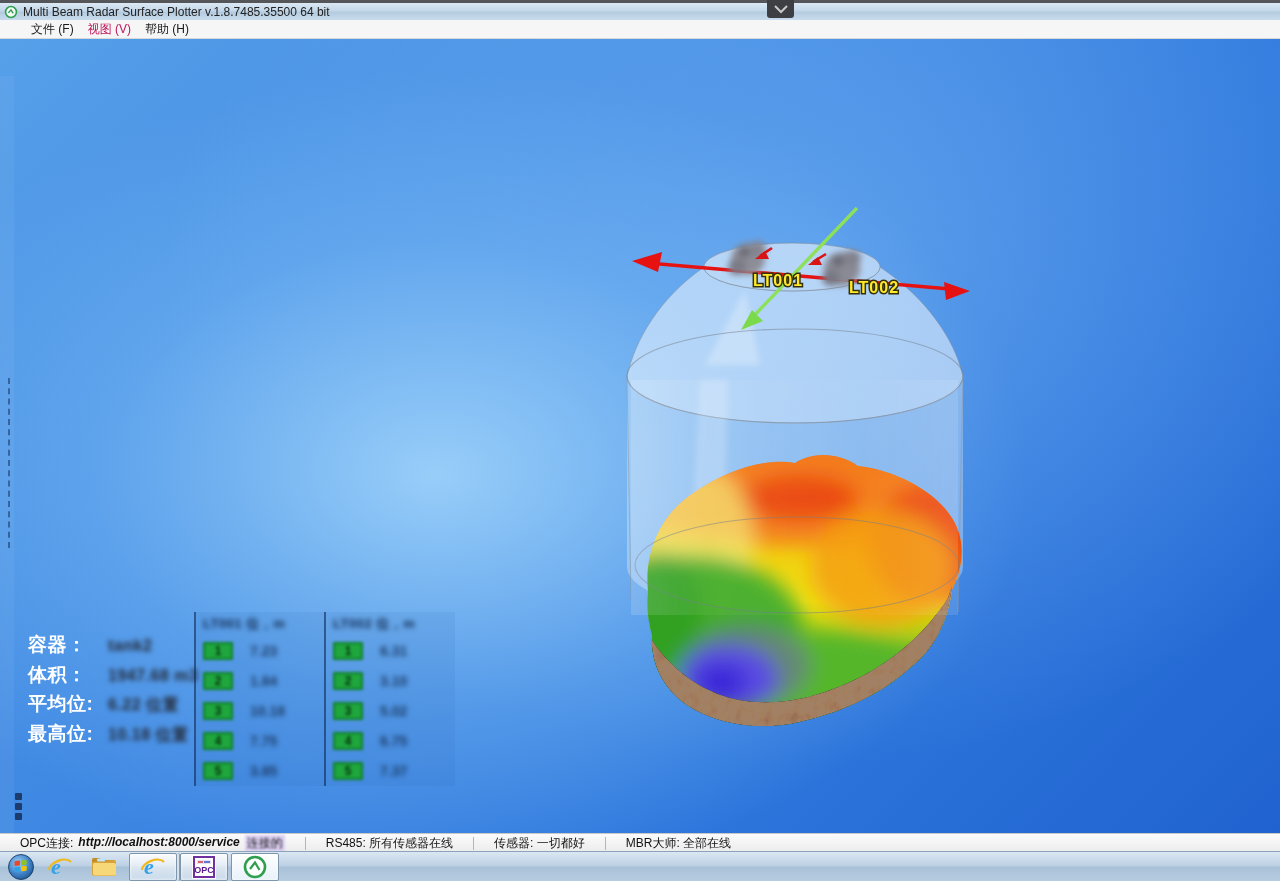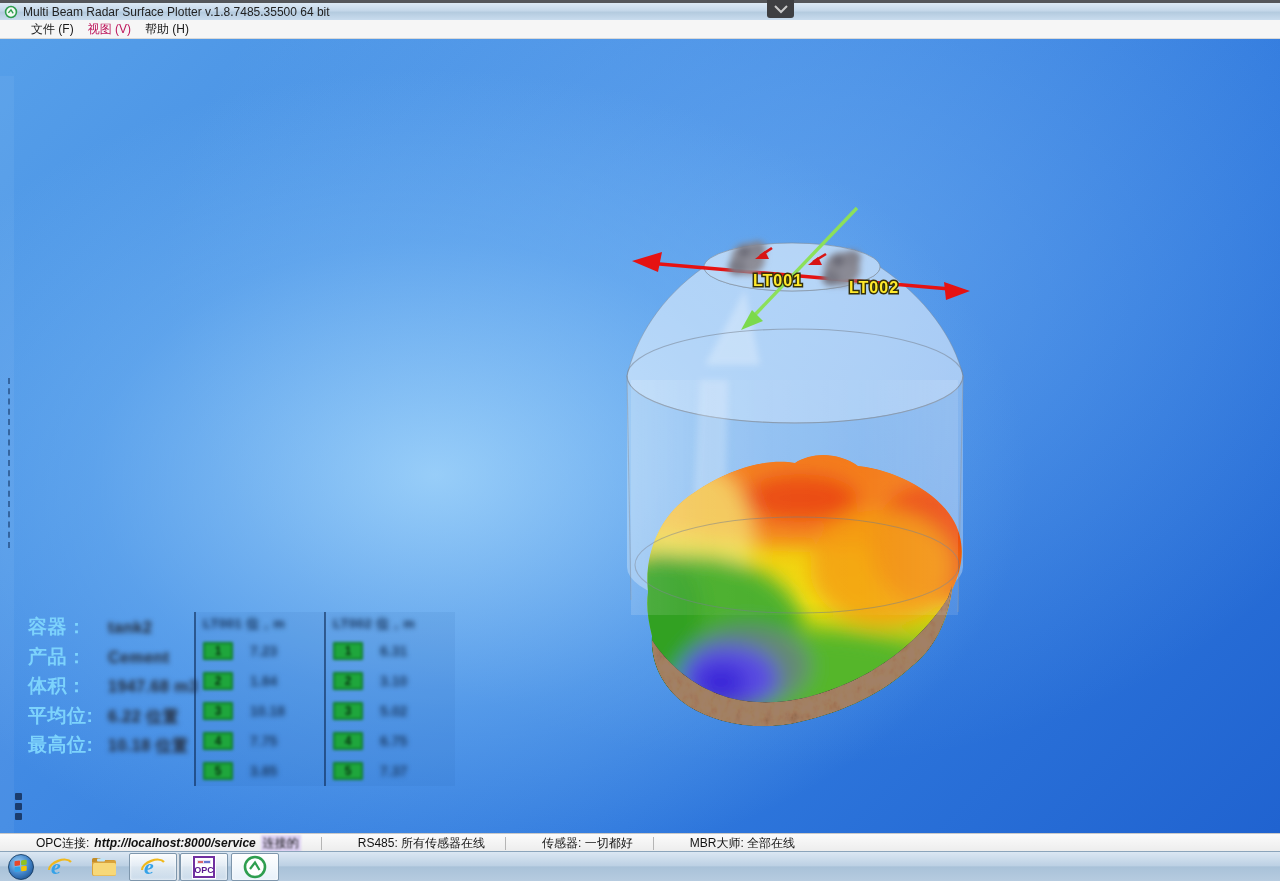--- a/index.html
+++ b/index.html
@@ -31,41 +31,41 @@
              border-left:2px dashed rgba(10,40,85,0.5);cursor:pointer;}
   .grip-glyphs{position:absolute;left:3px;top:415px;width:10px;height:34px;
                display:flex;flex-direction:column;gap:3px;align-items:center;filter:blur(0.7px);}
   .grip-glyphs i{display:block;width:7px;height:7px;background:rgba(15,35,70,0.75);border-radius:1px;}
 
   svg text{user-select:none;}
 
   
   .info-panel{position:absolute;left:28px;top:614px;z-index:3;}
   .info-row{display:flex;align-items:baseline;height:29.5px;}
-  .info-label{font-size:19px;font-weight:bold;color:#7dd3fc;min-width:80px;letter-spacing:0.5px;}
+  .info-label{font-size:19px;font-weight:bold;color:#ffffff;min-width:80px;letter-spacing:0.5px;margin-top:18px;}
   .info-value{font-size:16px;color:#232733;font-weight:bold;filter:blur(2.6px);letter-spacing:0.5px;}
 
   .sensor-table{position:absolute;top:612px;width:122px;z-index:3;
                 border-left:2px solid rgba(10,35,75,0.55);padding-left:7px;
                 background:rgba(40,95,180,0.10);}
   .sensor-table.t1{left:194px;}
   .sensor-table.t2{left:324px;}
   .sensor-table .hdr{font-size:13px;font-weight:bold;color:#10294e;filter:blur(2.4px);
                      height:24px;display:flex;align-items:center;letter-spacing:0.5px;}
   .trow{display:flex;align-items:center;height:30px;}
   .tcell-num{width:30px;height:18px;background:#1fa63c;border:2px solid #0d7f27;border-radius:1px;
              color:#06300d;font-size:12px;font-weight:bold;display:flex;align-items:center;justify-content:center;
              filter:blur(1.6px);box-sizing:border-box;}
   .tcell-val{margin-left:17px;font-size:14px;font-weight:bold;color:#1c3c66;filter:blur(2.4px);}
 
   
   .statusbar{position:absolute;left:0;top:833px;width:1280px;height:18px;
              background:linear-gradient(180deg,#fbfbfb,#ececec);border-top:1px solid #c9c9c9;
              display:flex;align-items:center;font-size:12px;color:#111;z-index:5;}
-  .statusbar .seg{display:flex;align-items:center;padding:0 20px;white-space:nowrap;margin-left:16px;}
+  .statusbar .seg{display:flex;align-items:flex-start;padding:0 20px;white-space:nowrap;}
   .statusbar .vsep{width:1px;height:13px;background:#b5b5b5;}
   .opc-url{font-weight:bold;font-style:italic;margin:0 5px;}
   .opc-state{background:#ddd0f2;padding:0 2px;filter:blur(1px);}
 
   
   .taskbar{position:absolute;left:0;top:851px;width:1280px;height:30px;
            background:linear-gradient(180deg,#dbe7f3 0%,#bdd1e4 45%,#a9c2d9 50%,#b7cce0 100%);
            border-top:1px solid #8ba4bb;display:flex;align-items:center;z-index:5;}
   .tb-item{height:26px;display:flex;align-items:center;justify-content:center;cursor:pointer;}
   .tb-plain{width:44px;}
@@ -234,24 +234,20 @@
     <text x="778" y="286" text-anchor="middle" font-size="16" font-weight="bold" letter-spacing="1" fill="#ffe92a" stroke="#33300a" stroke-width="3" paint-order="stroke">LT001</text>
     <text x="874" y="293" text-anchor="middle" font-size="16" font-weight="bold" letter-spacing="1" fill="#ffe92a" stroke="#33300a" stroke-width="3" paint-order="stroke">LT002</text>
   </svg>
 
   <div class="info-panel">
     <div class="info-row">
         <span class="info-label">容器：</span>
         <span class="info-value">tank2</span>
       </div>
     <div class="info-row">
-        <span class="info-label">产品：</span>
-        <span class="info-value">Cement</span>
-      </div>
-    <div class="info-row">
         <span class="info-label">体积：</span>
         <span class="info-value">1947.68 m3</span>
       </div>
     <div class="info-row">
         <span class="info-label">平均位:</span>
         <span class="info-value">6.22 位置</span>
       </div>
     <div class="info-row">
         <span class="info-label">最高位:</span>
         <span class="info-value">10.18 位置</span>

